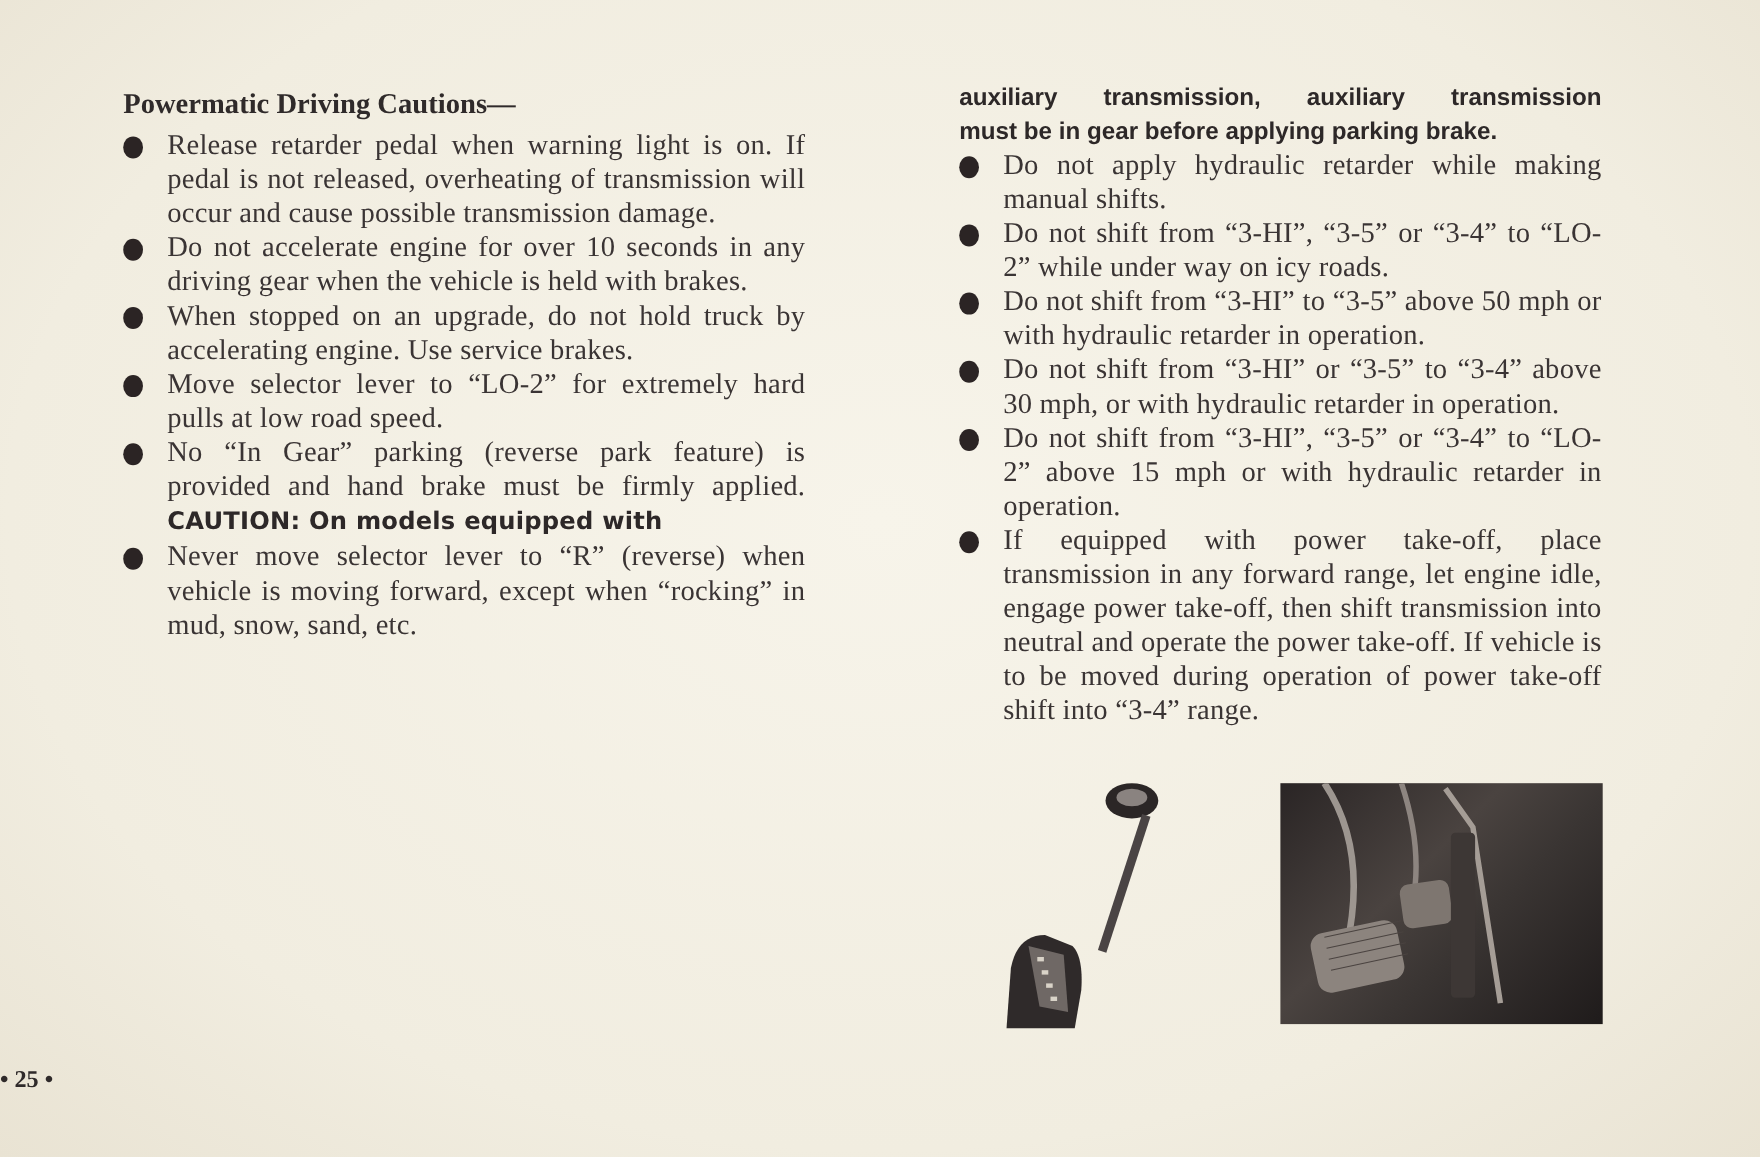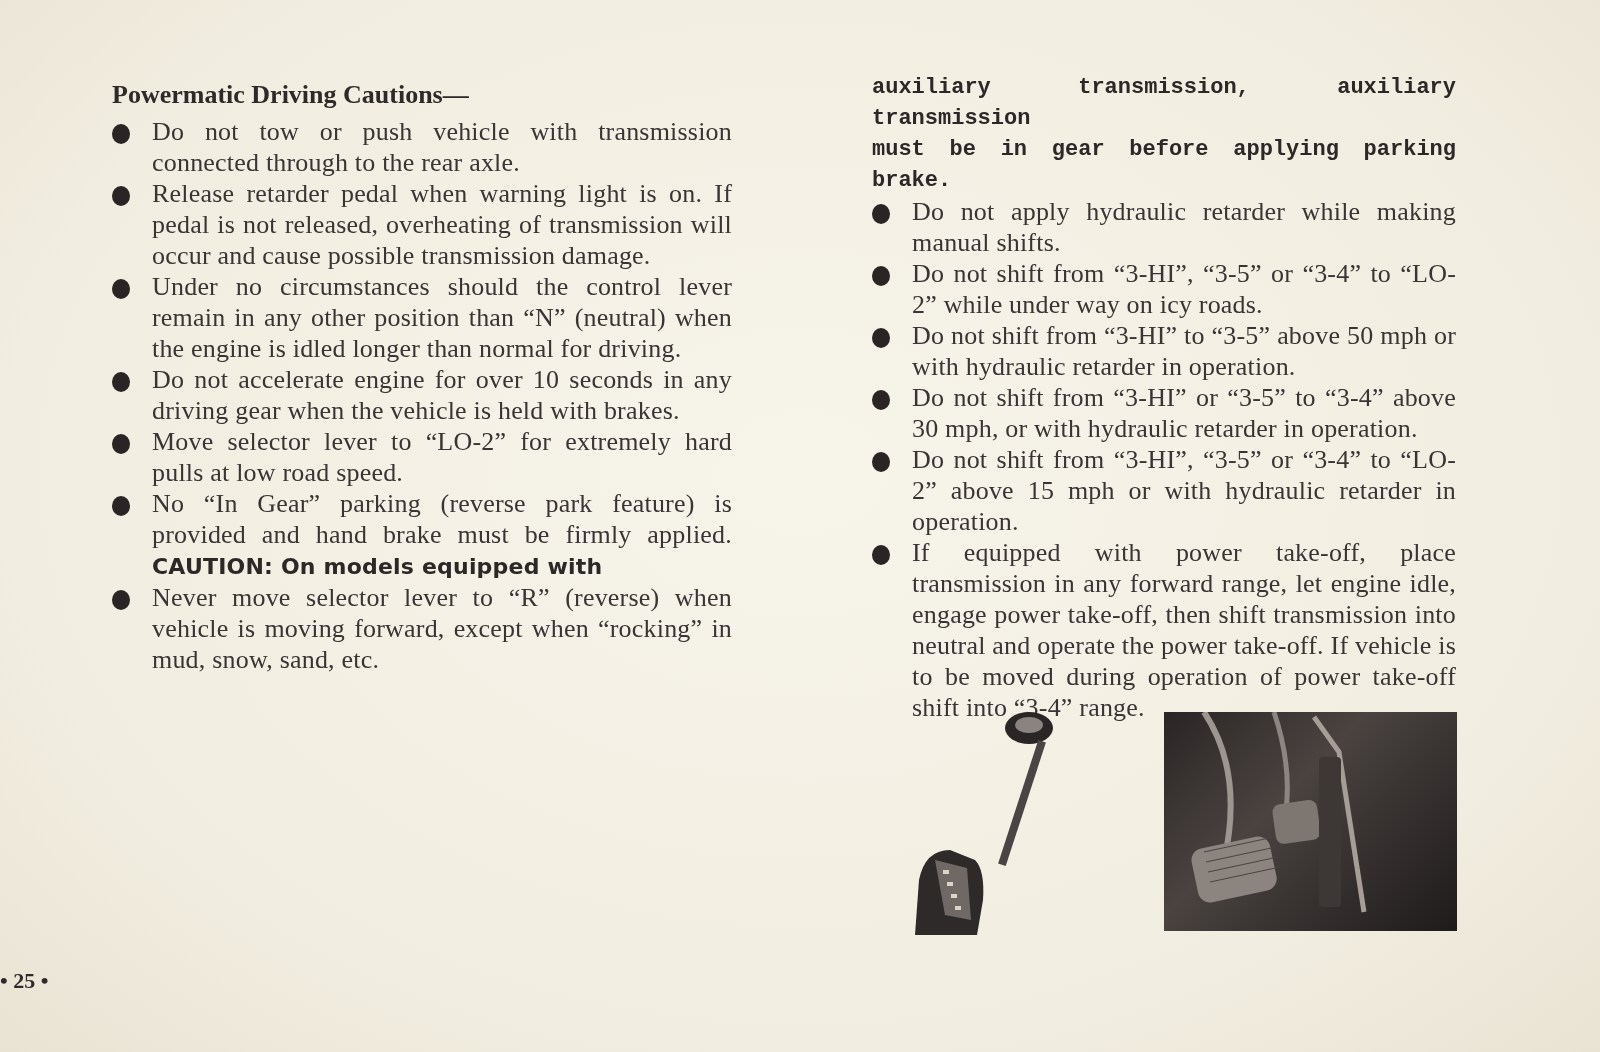--- a/index.html
+++ b/index.html
@@ -30,21 +30,21 @@
   .text {
     font-family: "Liberation Serif", serif;
     font-size: 26px; line-height: 31px; text-align: justify;
     color: #3a3434; letter-spacing: 0.2px;
   }
   .caution {
     font-family: "DejaVu Sans", "Liberation Sans", sans-serif;
     font-weight: bold; font-size: 22px; color: #2d2828;
   }
   .cont {
-    font-family: Liberation Mono, monospace;
+    font-family: Liberation Sans, sans-serif;
     font-weight: bold; font-size: 22px; line-height: 31px; color: #2d2828;
     text-align: justify; text-align-last: justify; margin-bottom: 0;
   }
   .cont-last { text-align-last: left; }
   .footer {
     position: absolute; top: 968px; left: 0; width: 1600px; text-align: left;
     font-family: "Liberation Serif", serif; font-weight: bold; font-size: 22px; color: #2f2a2a;
   }
   .illus-lever { position: absolute; left: 905px; top: 710px; width: 150px; height: 225px; }
   .illus-pedals {
@@ -56,33 +56,29 @@
 </head>
 <body>
 
 <div class="page">
 
   <div class="col col-left">
     <div class="heading">Powermatic Driving Cautions—</div>
 
     <div class="item">
         <span class="bullet"></span>
-        <div class="text">Do not tow or push vehicle with transmission connected through to the rear axle.</div>
-      </div>
-    <div class="item">
-        <span class="bullet"></span>
         <div class="text">Release retarder pedal when warning light is on. If pedal is not released, overheating of transmission will occur and cause possible transmission damage.</div>
       </div>
     <div class="item">
         <span class="bullet"></span>
-        <div class="text">Under no circumstances should the control lever remain in any other position than “N” (neutral) when the engine is idled longer than normal for driving.</div>
+        <div class="text">Do not accelerate engine for over 10 seconds in any driving gear when the vehicle is held with brakes.</div>
       </div>
     <div class="item">
         <span class="bullet"></span>
-        <div class="text">Do not accelerate engine for over 10 seconds in any driving gear when the vehicle is held with brakes.</div>
+        <div class="text">When stopped on an upgrade, do not hold truck by accelerating engine. Use service brakes.</div>
       </div>
     <div class="item">
         <span class="bullet"></span>
         <div class="text">Move selector lever to “LO-2” for extremely hard pulls at low road speed.</div>
       </div>
     <div class="item">
         <span class="bullet"></span>
         <div class="text"><span>No “In Gear” parking (reverse park feature) is provided and hand brake must be firmly applied.</span> <span class="caution">CAUTION: On models equipped with</span></div>
       </div>
     <div class="item">

